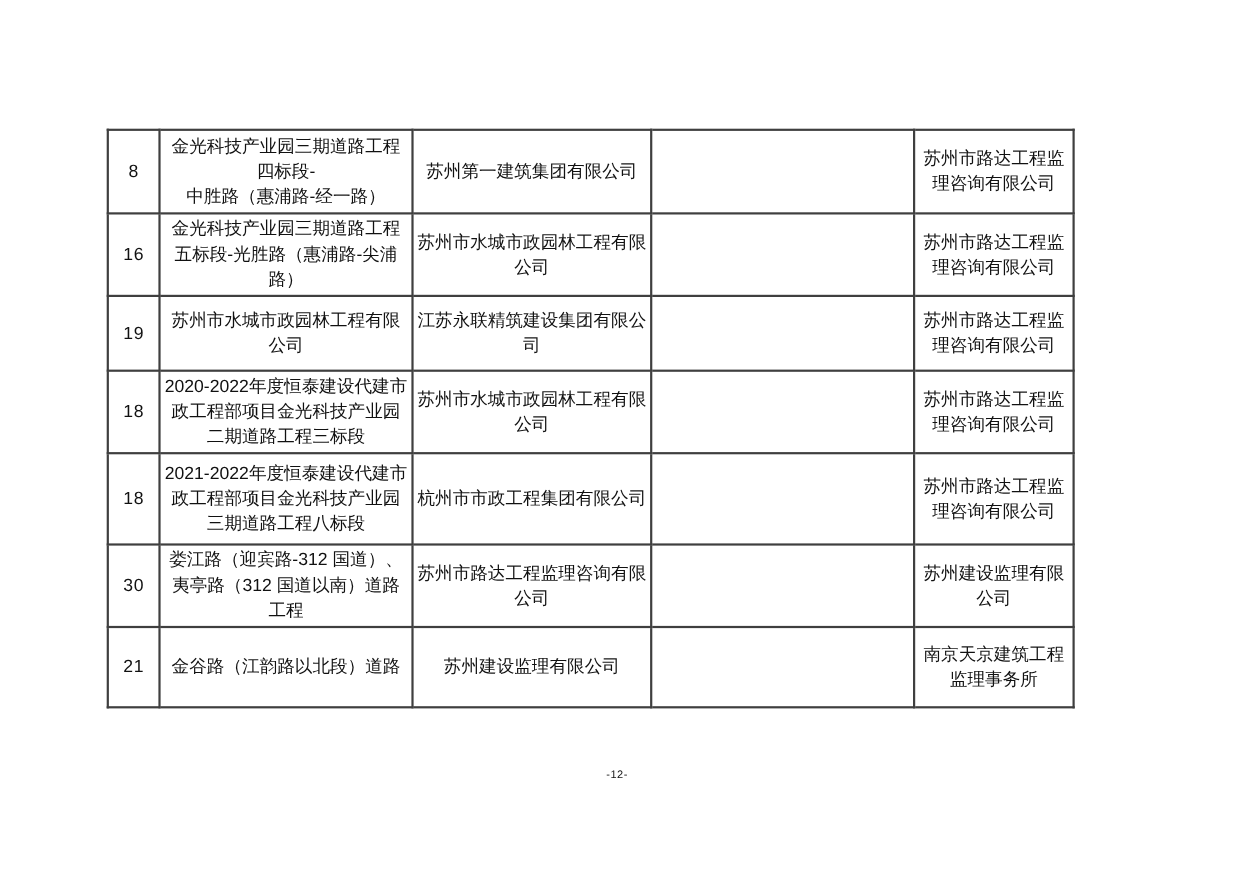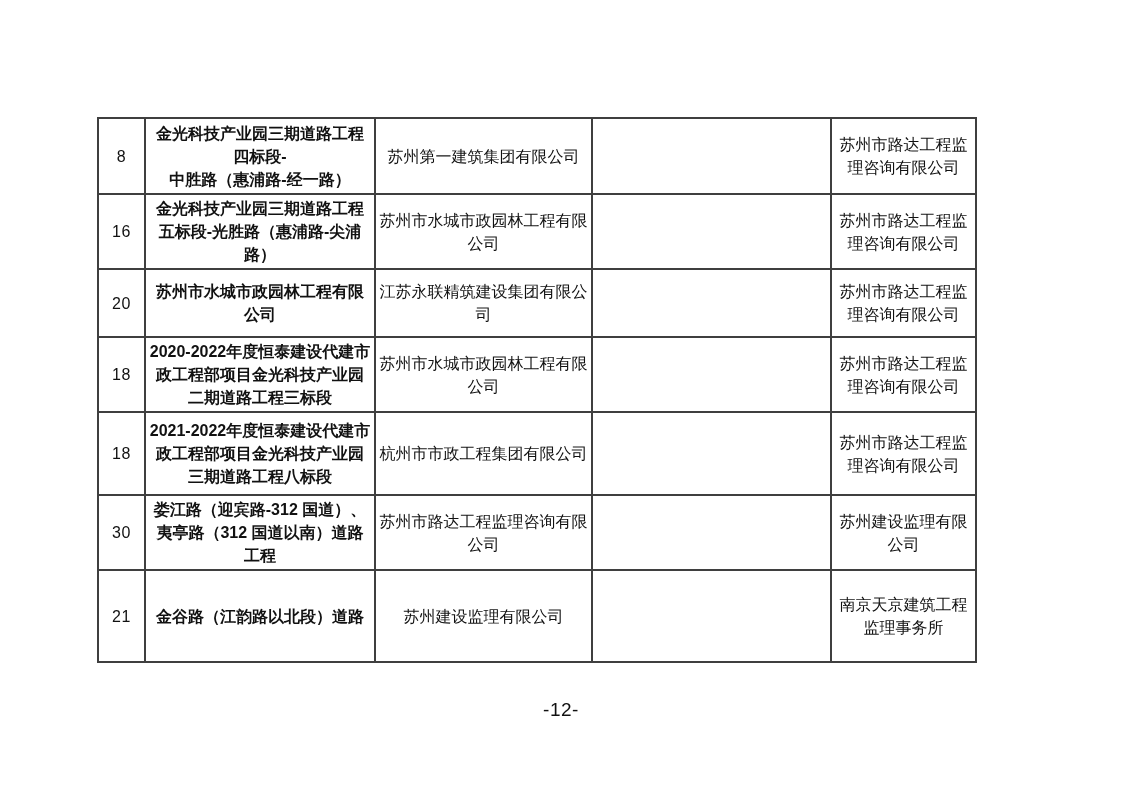--- a/index.html
+++ b/index.html
@@ -33,29 +33,28 @@
     padding: 2px 3px;
     overflow: hidden;
     word-break: break-all;
   }
   td.cell-num {
     font-size: 15px;
     letter-spacing: 0.5px;
   }
   td.cell-project {
     white-space: pre-line;
-    font-weight: bold;
   }
   .page-number {
     position: absolute;
     top: 699px;
     left: 0;
     width: 100%;
     text-align: center;
-    font-size: 19px;
+    font-size: 10px;
     letter-spacing: 0.5px;
   }
 </style>
 </head>
 <body>
 
 <div class="page">
 
   <table class="doc-table">
     <colgroup>
@@ -75,21 +74,21 @@
         <td>苏州市路达工程监理咨询有限公司</td>
       </tr>
       <tr style="height:72px">
         <td class="cell-num">16</td>
         <td class="cell-project">金光科技产业园三期道路工程五标段-光胜路（惠浦路-尖浦路）</td>
         <td>苏州市水城市政园林工程有限公司</td>
         <td></td>
         <td>苏州市路达工程监理咨询有限公司</td>
       </tr>
       <tr style="height:68px">
-        <td class="cell-num">20</td>
+        <td class="cell-num">19</td>
         <td class="cell-project">苏州市水城市政园林工程有限公司</td>
         <td>江苏永联精筑建设集团有限公司</td>
         <td></td>
         <td>苏州市路达工程监理咨询有限公司</td>
       </tr>
       <tr style="height:68px">
         <td class="cell-num">18</td>
         <td class="cell-project">2020-2022年度恒泰建设代建市政工程部项目金光科技产业园二期道路工程三标段</td>
         <td>苏州市水城市政园林工程有限公司</td>
         <td></td>
@@ -102,21 +101,21 @@
         <td></td>
         <td>苏州市路达工程监理咨询有限公司</td>
       </tr>
       <tr style="height:72px">
         <td class="cell-num">30</td>
         <td class="cell-project">娄江路（迎宾路-312 国道）、夷亭路（312 国道以南）道路工程</td>
         <td>苏州市路达工程监理咨询有限公司</td>
         <td></td>
         <td>苏州建设监理有限公司</td>
       </tr>
-      <tr style="height:92px">
+      <tr style="height:73px">
         <td class="cell-num">21</td>
         <td class="cell-project">金谷路（江韵路以北段）道路</td>
         <td>苏州建设监理有限公司</td>
         <td></td>
         <td>南京天京建筑工程监理事务所</td>
       </tr>
     </tbody>
   </table>
 
   <div class="page-number">-12-</div>

